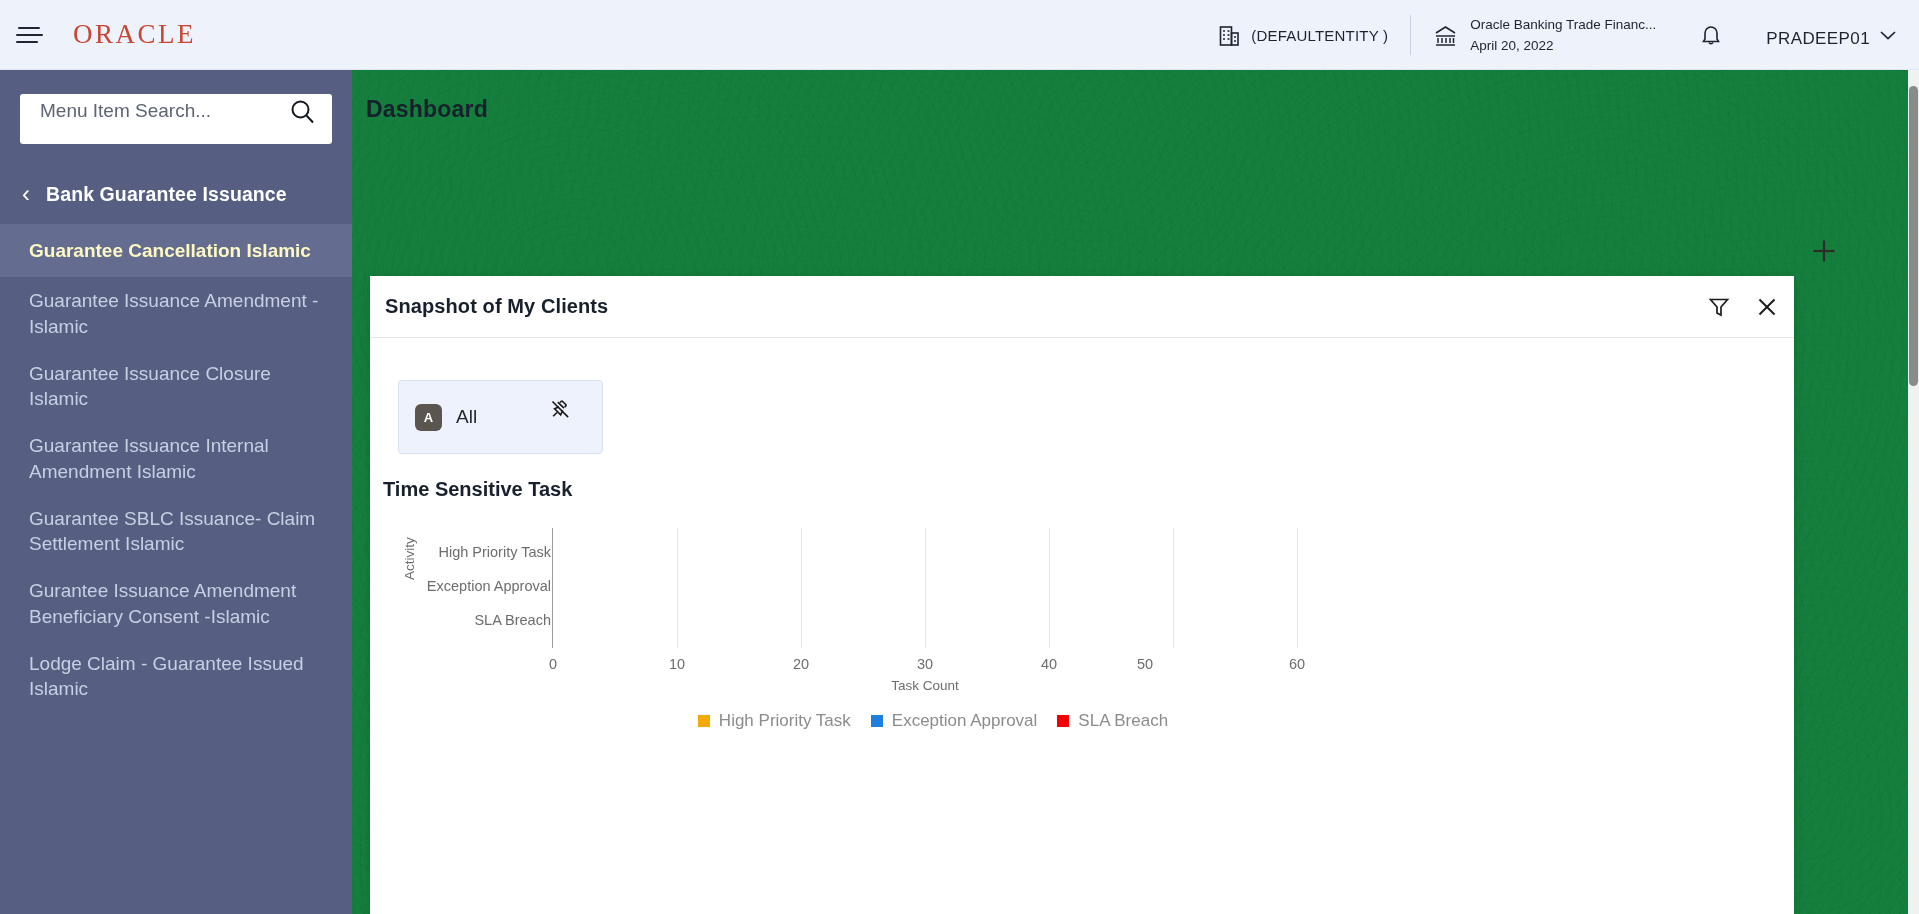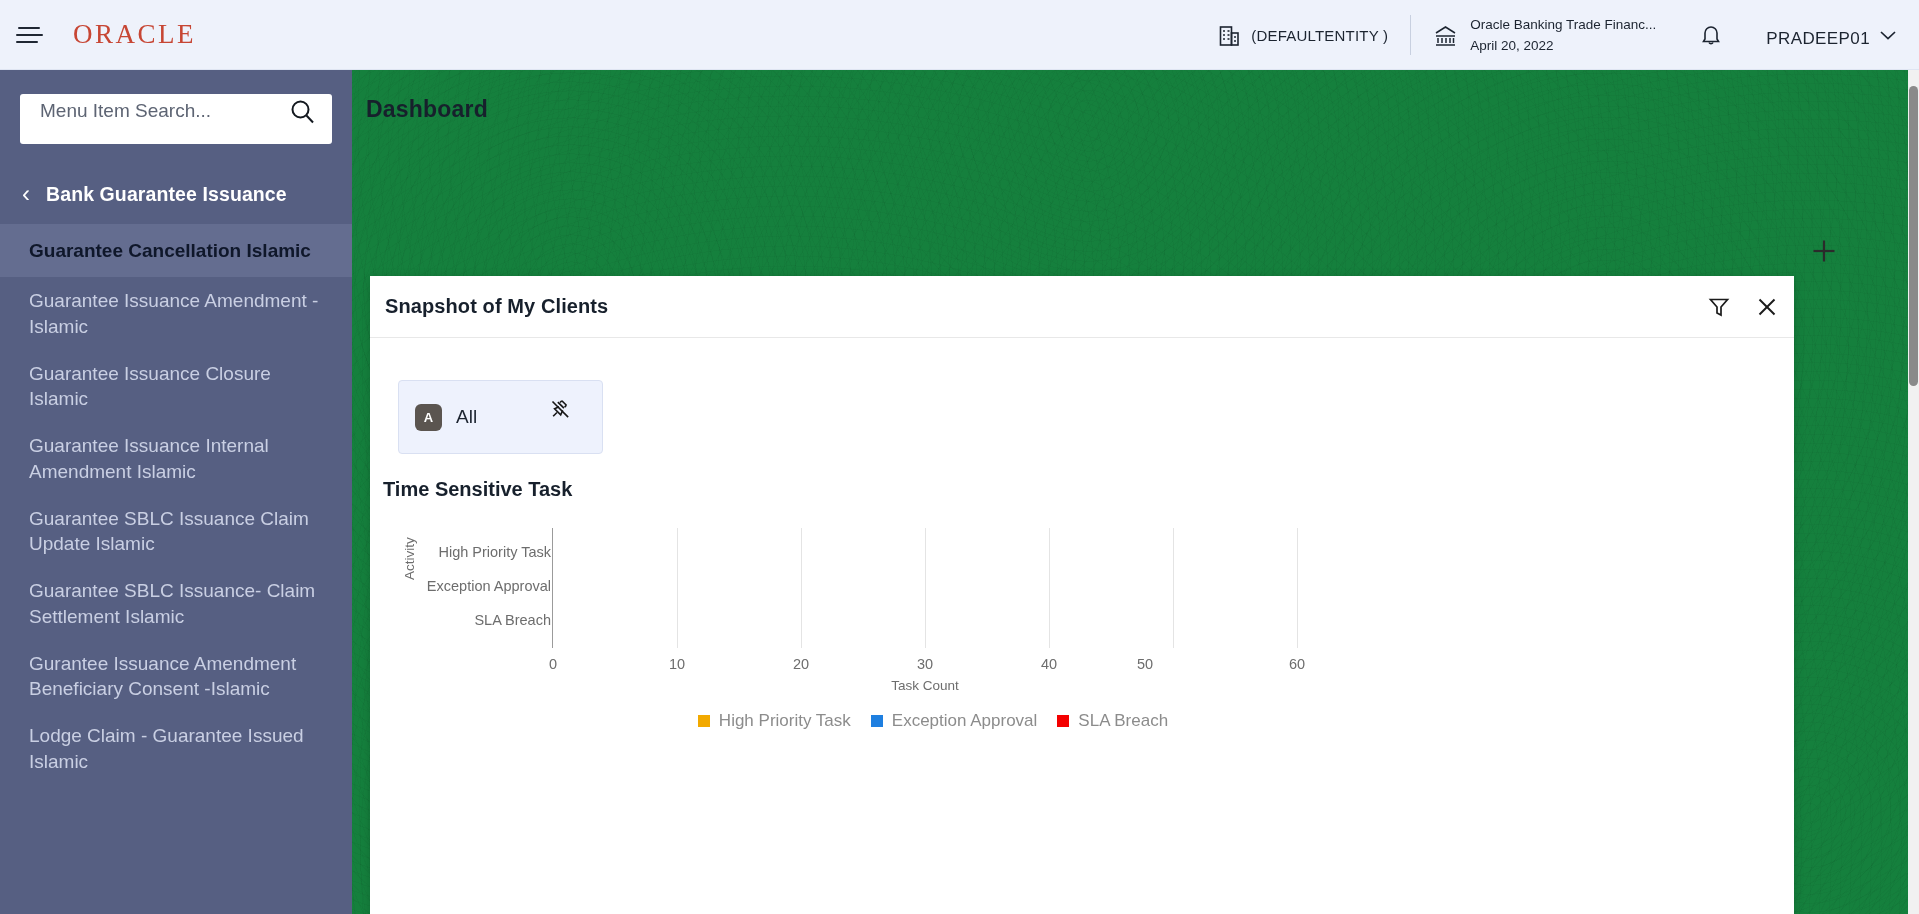--- a/index.html
+++ b/index.html
@@ -190,21 +190,21 @@
   .menu-list { margin-top: 2px; }
   .menu-item {
     padding: 11px 26px 11px 29px;
     font-size: 19px;
     line-height: 1.33;
     color: #c9cfe3;
     cursor: pointer;
   }
   .menu-item.active {
     background: #646d90;
-    color: #0f172a;
+    color: #fef9c3;
     font-weight: bold;
     padding-top: 14px;
     padding-bottom: 14px;
   }
 
   
   .main {
     position: absolute;
     top: 70px; left: 352px;
     width: 1567px;
@@ -542,21 +542,20 @@
     <div class="menu-back">
       <span class="chev">‹</span>
       <span class="menu-back-label">Bank Guarantee Issuance</span>
     </div>
 
     <div class="menu-list">
       <div class="menu-item active">Guarantee Cancellation Islamic</div>
       <div class="menu-item">Guarantee Issuance Amendment - Islamic</div>
       <div class="menu-item">Guarantee Issuance Closure Islamic</div>
       <div class="menu-item">Guarantee Issuance Internal Amendment Islamic</div>
-      <div class="menu-item">Guarantee SBLC Issuance Claim Update Islamic</div>
       <div class="menu-item">Guarantee SBLC Issuance- Claim Settlement Islamic</div>
       <div class="menu-item">Gurantee Issuance Amendment Beneficiary Consent -Islamic</div>
       <div class="menu-item">Lodge Claim - Guarantee Issued Islamic</div>
     </div>
 
   </div>
 
   <div class="main">
 
     <div class="page-title">Dashboard</div>

